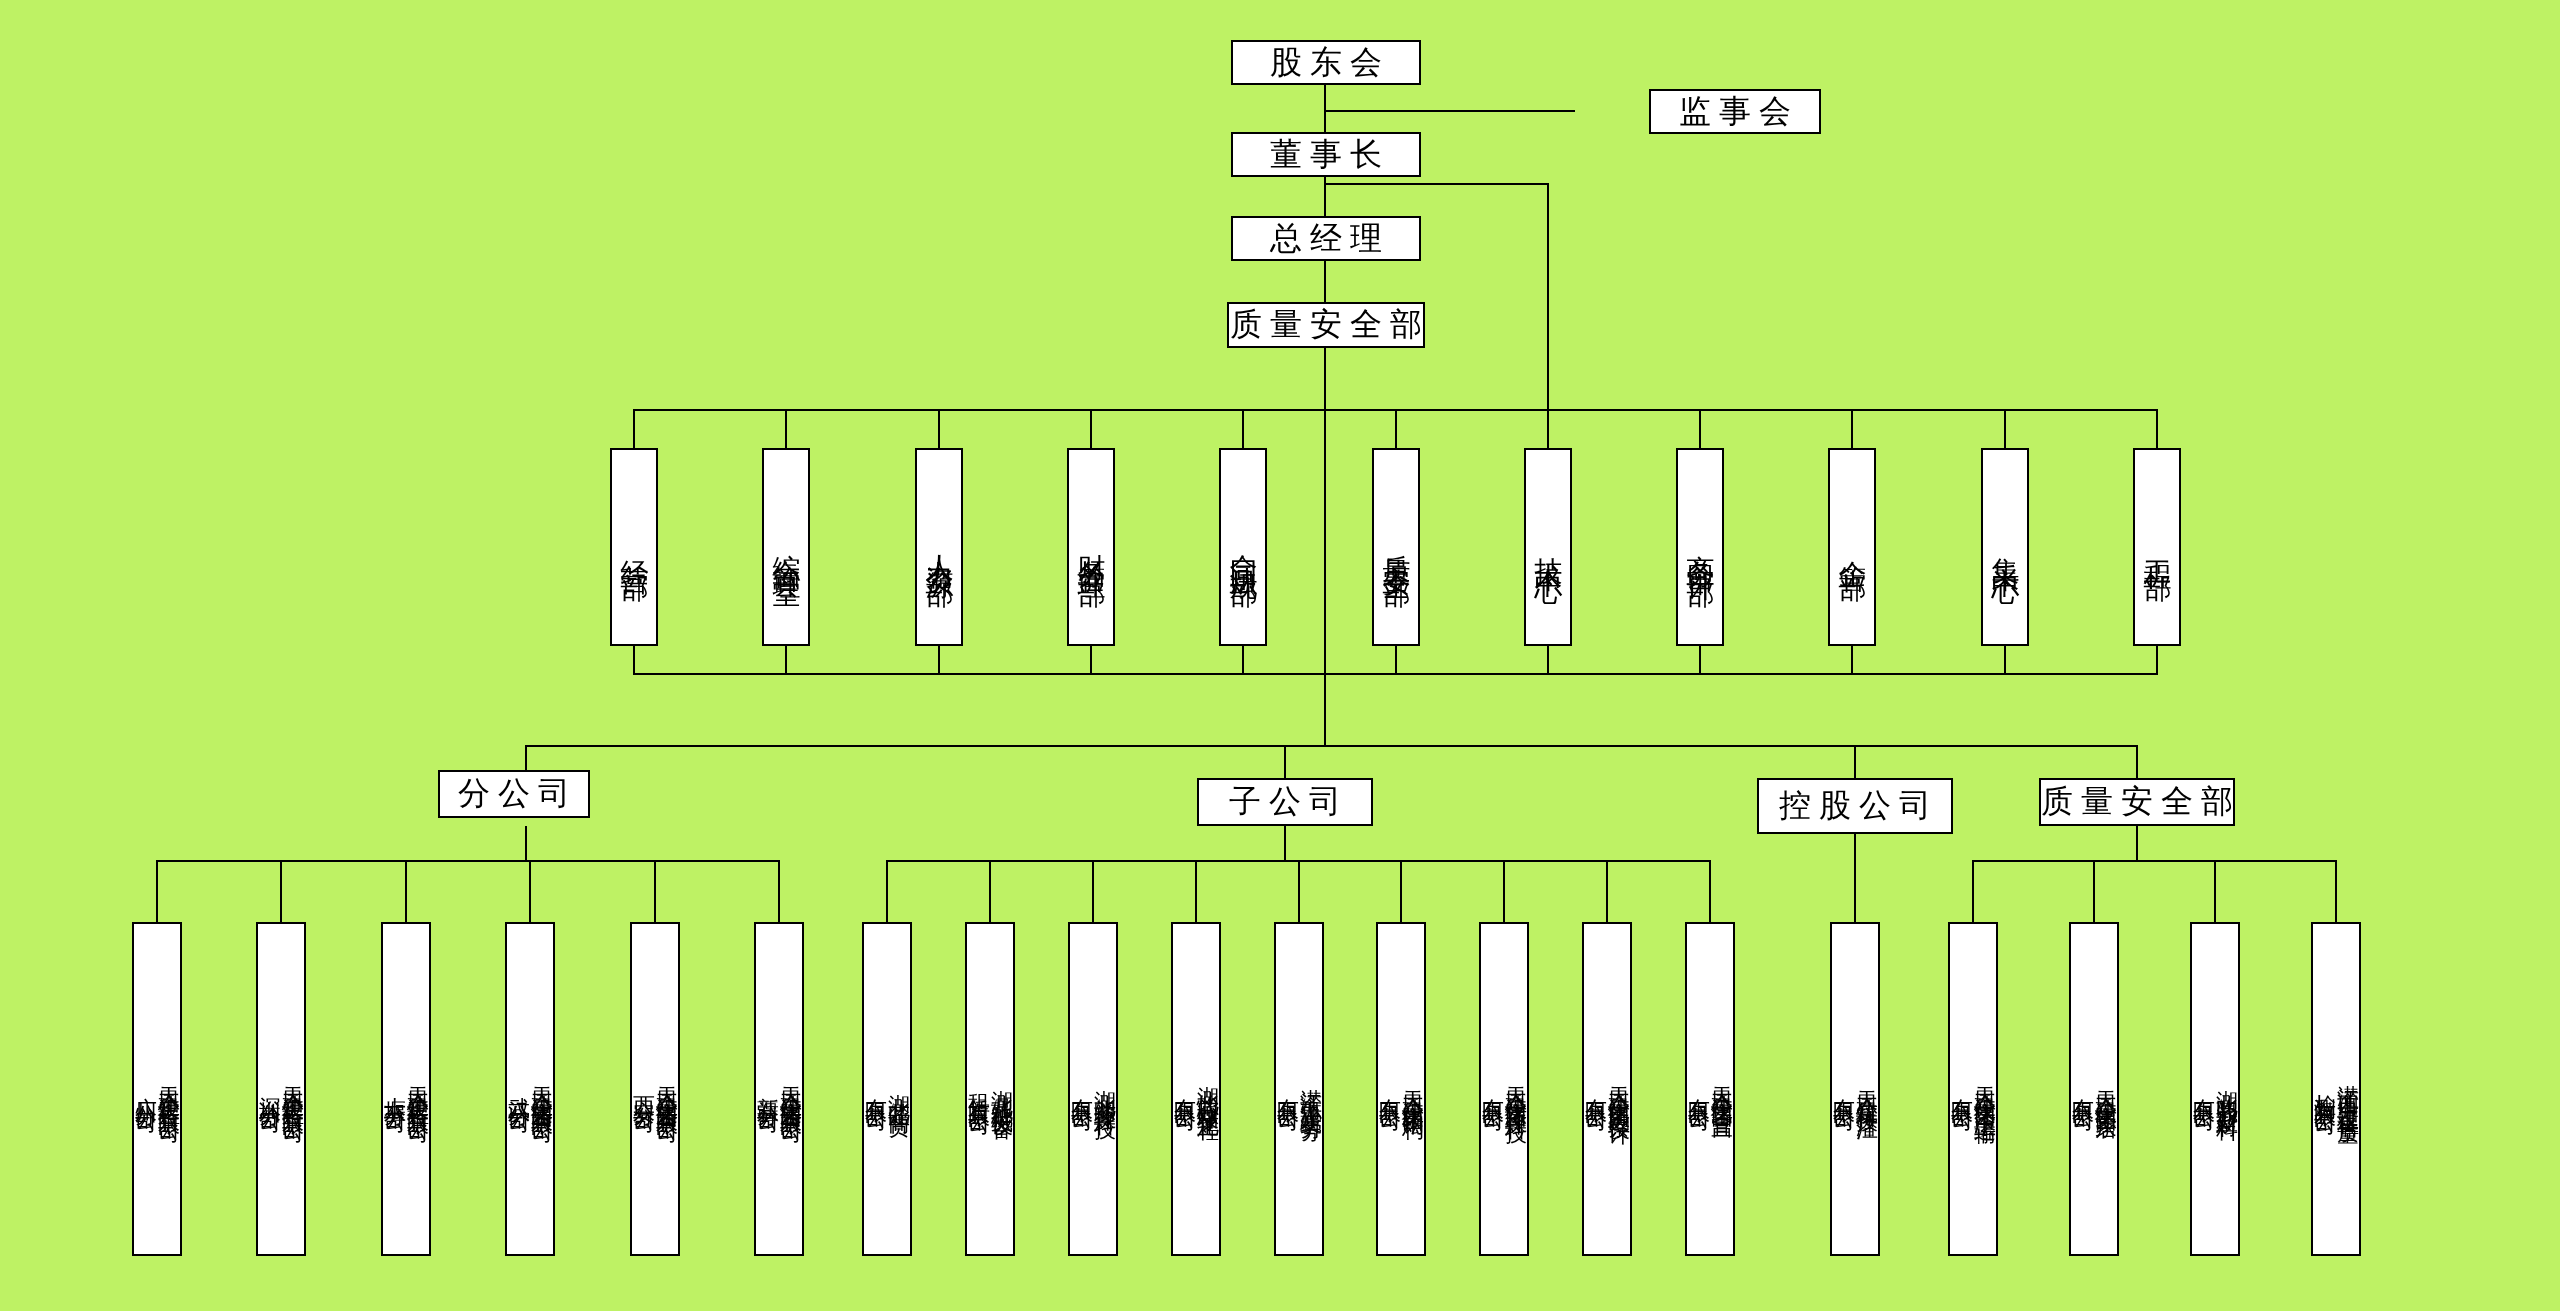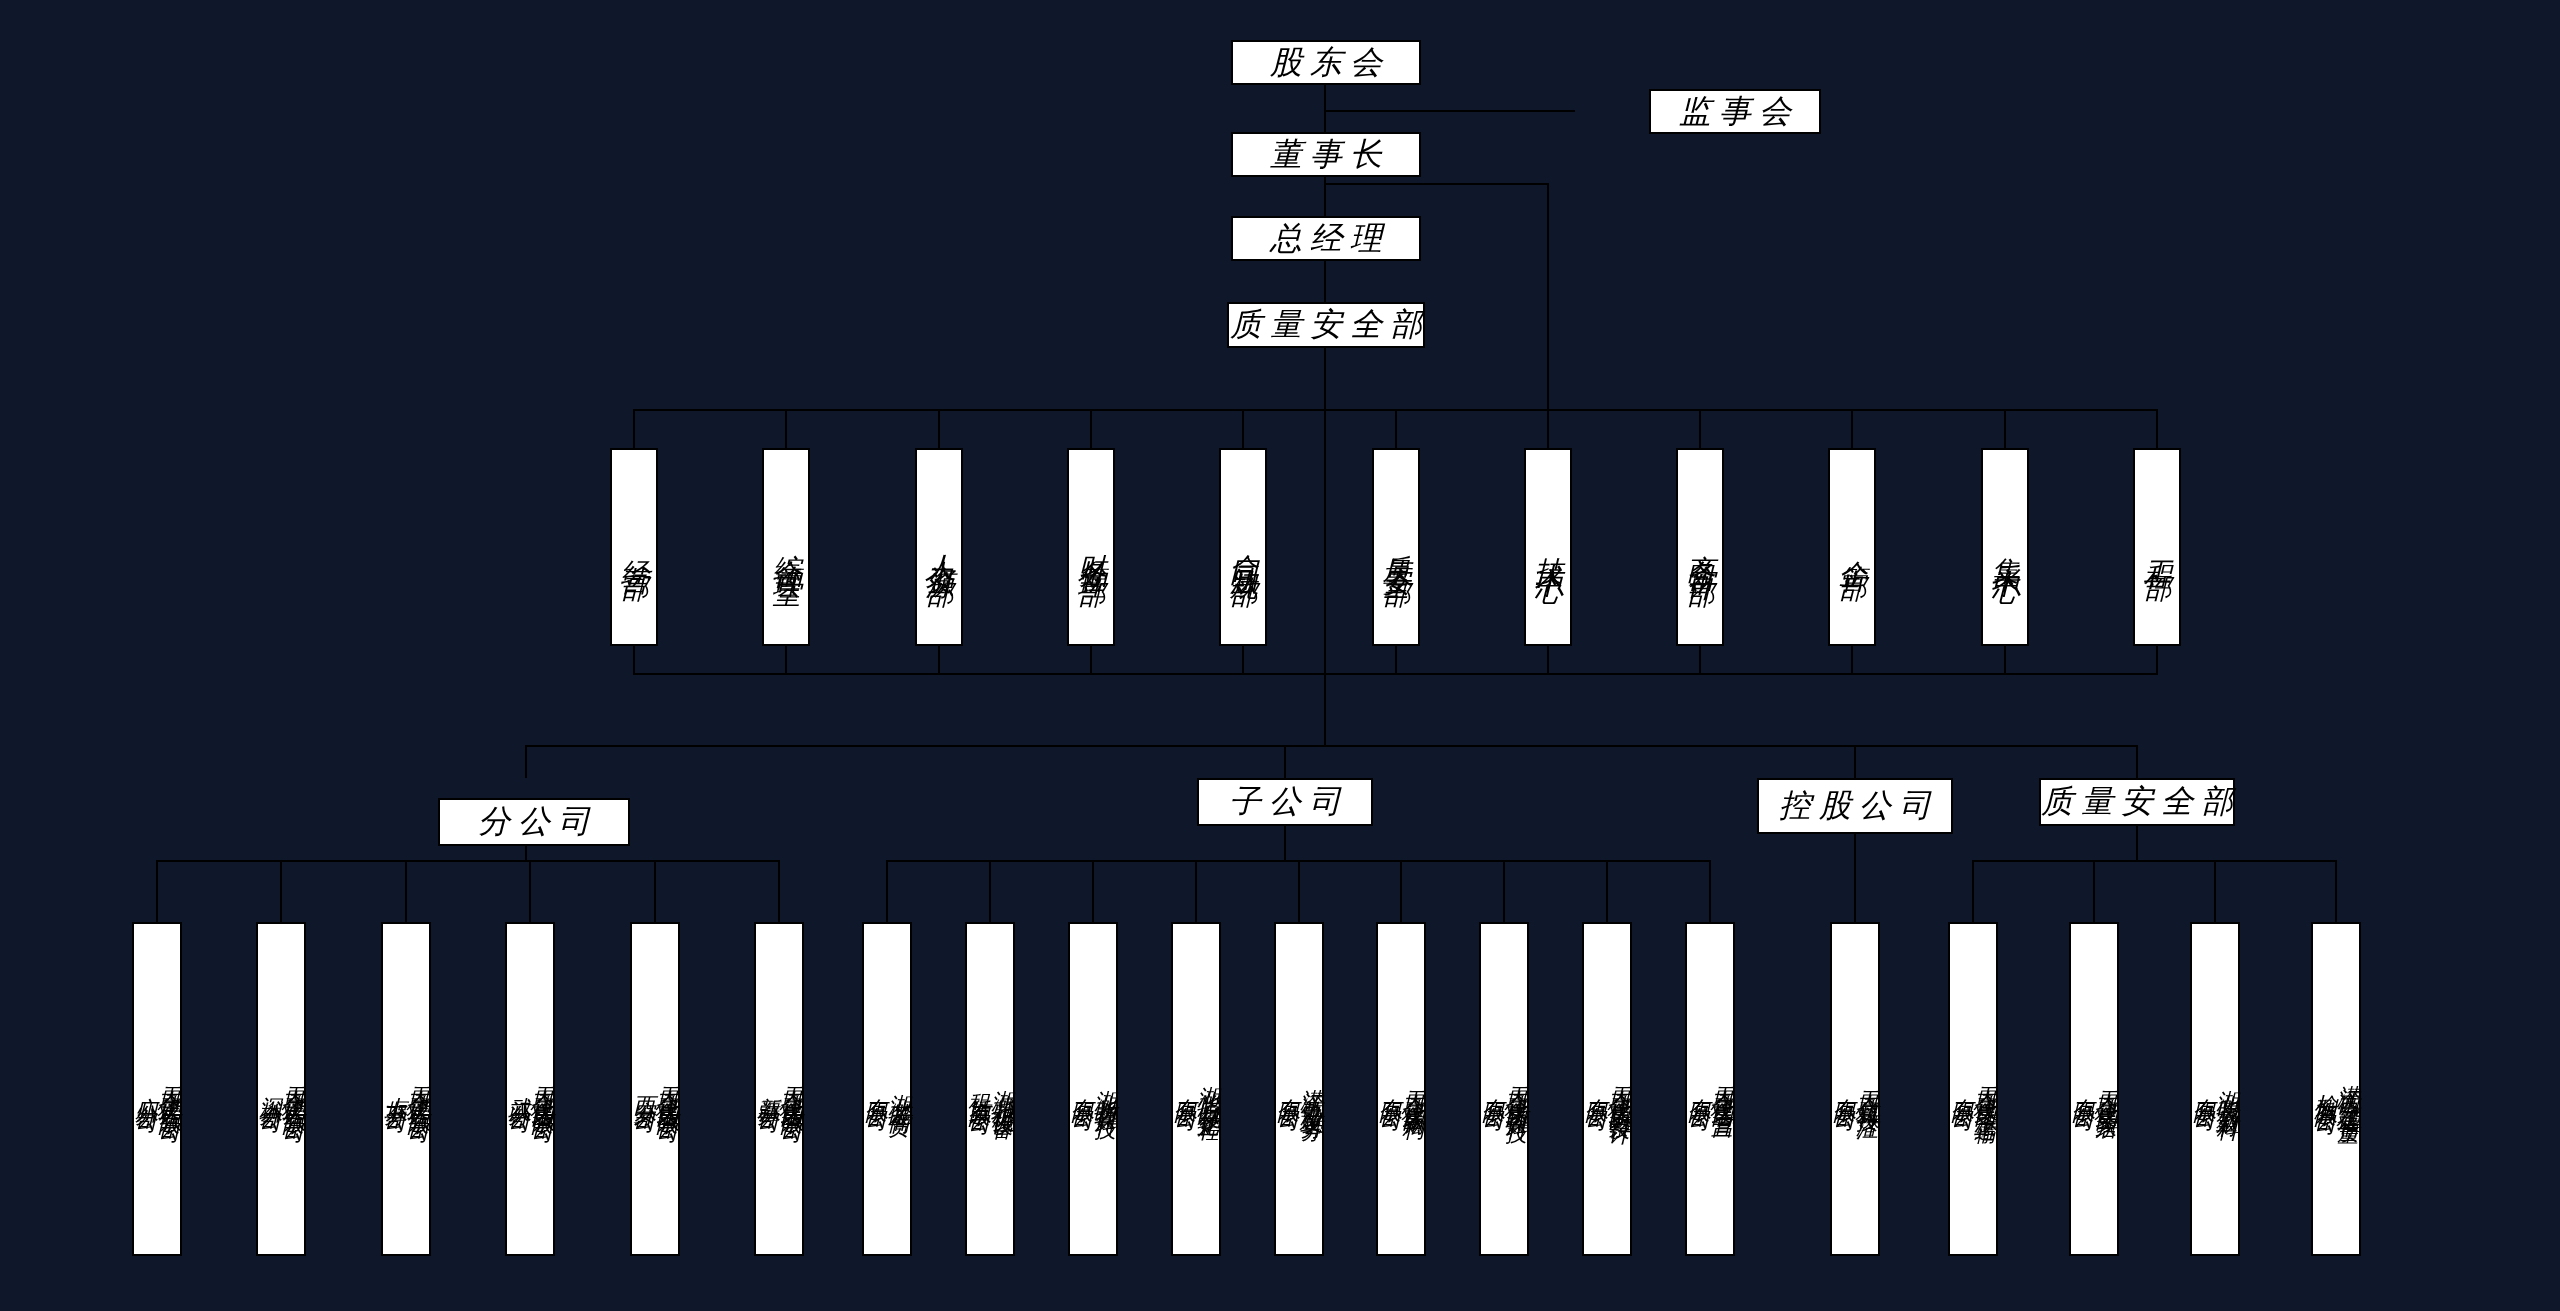--- a/index.html
+++ b/index.html
@@ -1,18 +1,18 @@
 <!DOCTYPE html>
 <html><head>
 <meta charset="utf-8">
 <style>
   * { margin:0; padding:0; box-sizing:border-box; }
   html,body { background:#ffffff; }
   body { font-family:"Liberation Serif","DejaVu Serif",serif; color:#000; }
-  .canvas { position:relative; width:2560px; height:1311px; background:#0f172a; overflow:hidden;font-style:italic; }
+  .canvas { position:relative; width:2560px; height:1311px; background:#bef264; overflow:hidden; }
   .hline { position:absolute; height:2px; background:#000; }
   .vline { position:absolute; width:2px; background:#000; }
   .node { position:absolute; border:2px solid #000; background:#fff; display:flex; align-items:center; justify-content:center; }
   .htext { font-size:32px; letter-spacing:8px; padding-left:8px; white-space:nowrap; }
   .vtext { writing-mode:vertical-rl; height:100%; text-align:center; white-space:pre-line; }
   .dept .vtext { font-size:28px; letter-spacing:6px; line-height:1.5; }
   .co .vtext { font-size:22px; letter-spacing:4px; line-height:1.04; }
 </style>
 </head>
 <body>
@@ -135,21 +135,21 @@
   <div class="node dept" style="left:1828px;top:448px;width:48px;height:198px">
       <span class="vtext">企管部</span>
     </div>
   <div class="node dept" style="left:1981px;top:448px;width:48px;height:198px">
       <span class="vtext">集采中心</span>
     </div>
   <div class="node dept" style="left:2133px;top:448px;width:48px;height:198px">
       <span class="vtext">工程部</span>
     </div>
 
-  <div class="node" style="left:438px;top:798px;width:192px;height:48px">
+  <div class="node" style="left:438px;top:770px;width:152px;height:48px">
       <span class="htext">分公司</span>
     </div>
   <div class="node" style="left:1197px;top:778px;width:176px;height:48px">
       <span class="htext">子公司</span>
     </div>
   <div class="node" style="left:1757px;top:778px;width:196px;height:56px">
       <span class="htext">控股公司</span>
     </div>
   <div class="node" style="left:2039px;top:778px;width:196px;height:48px">
       <span class="htext">质量安全部</span>

